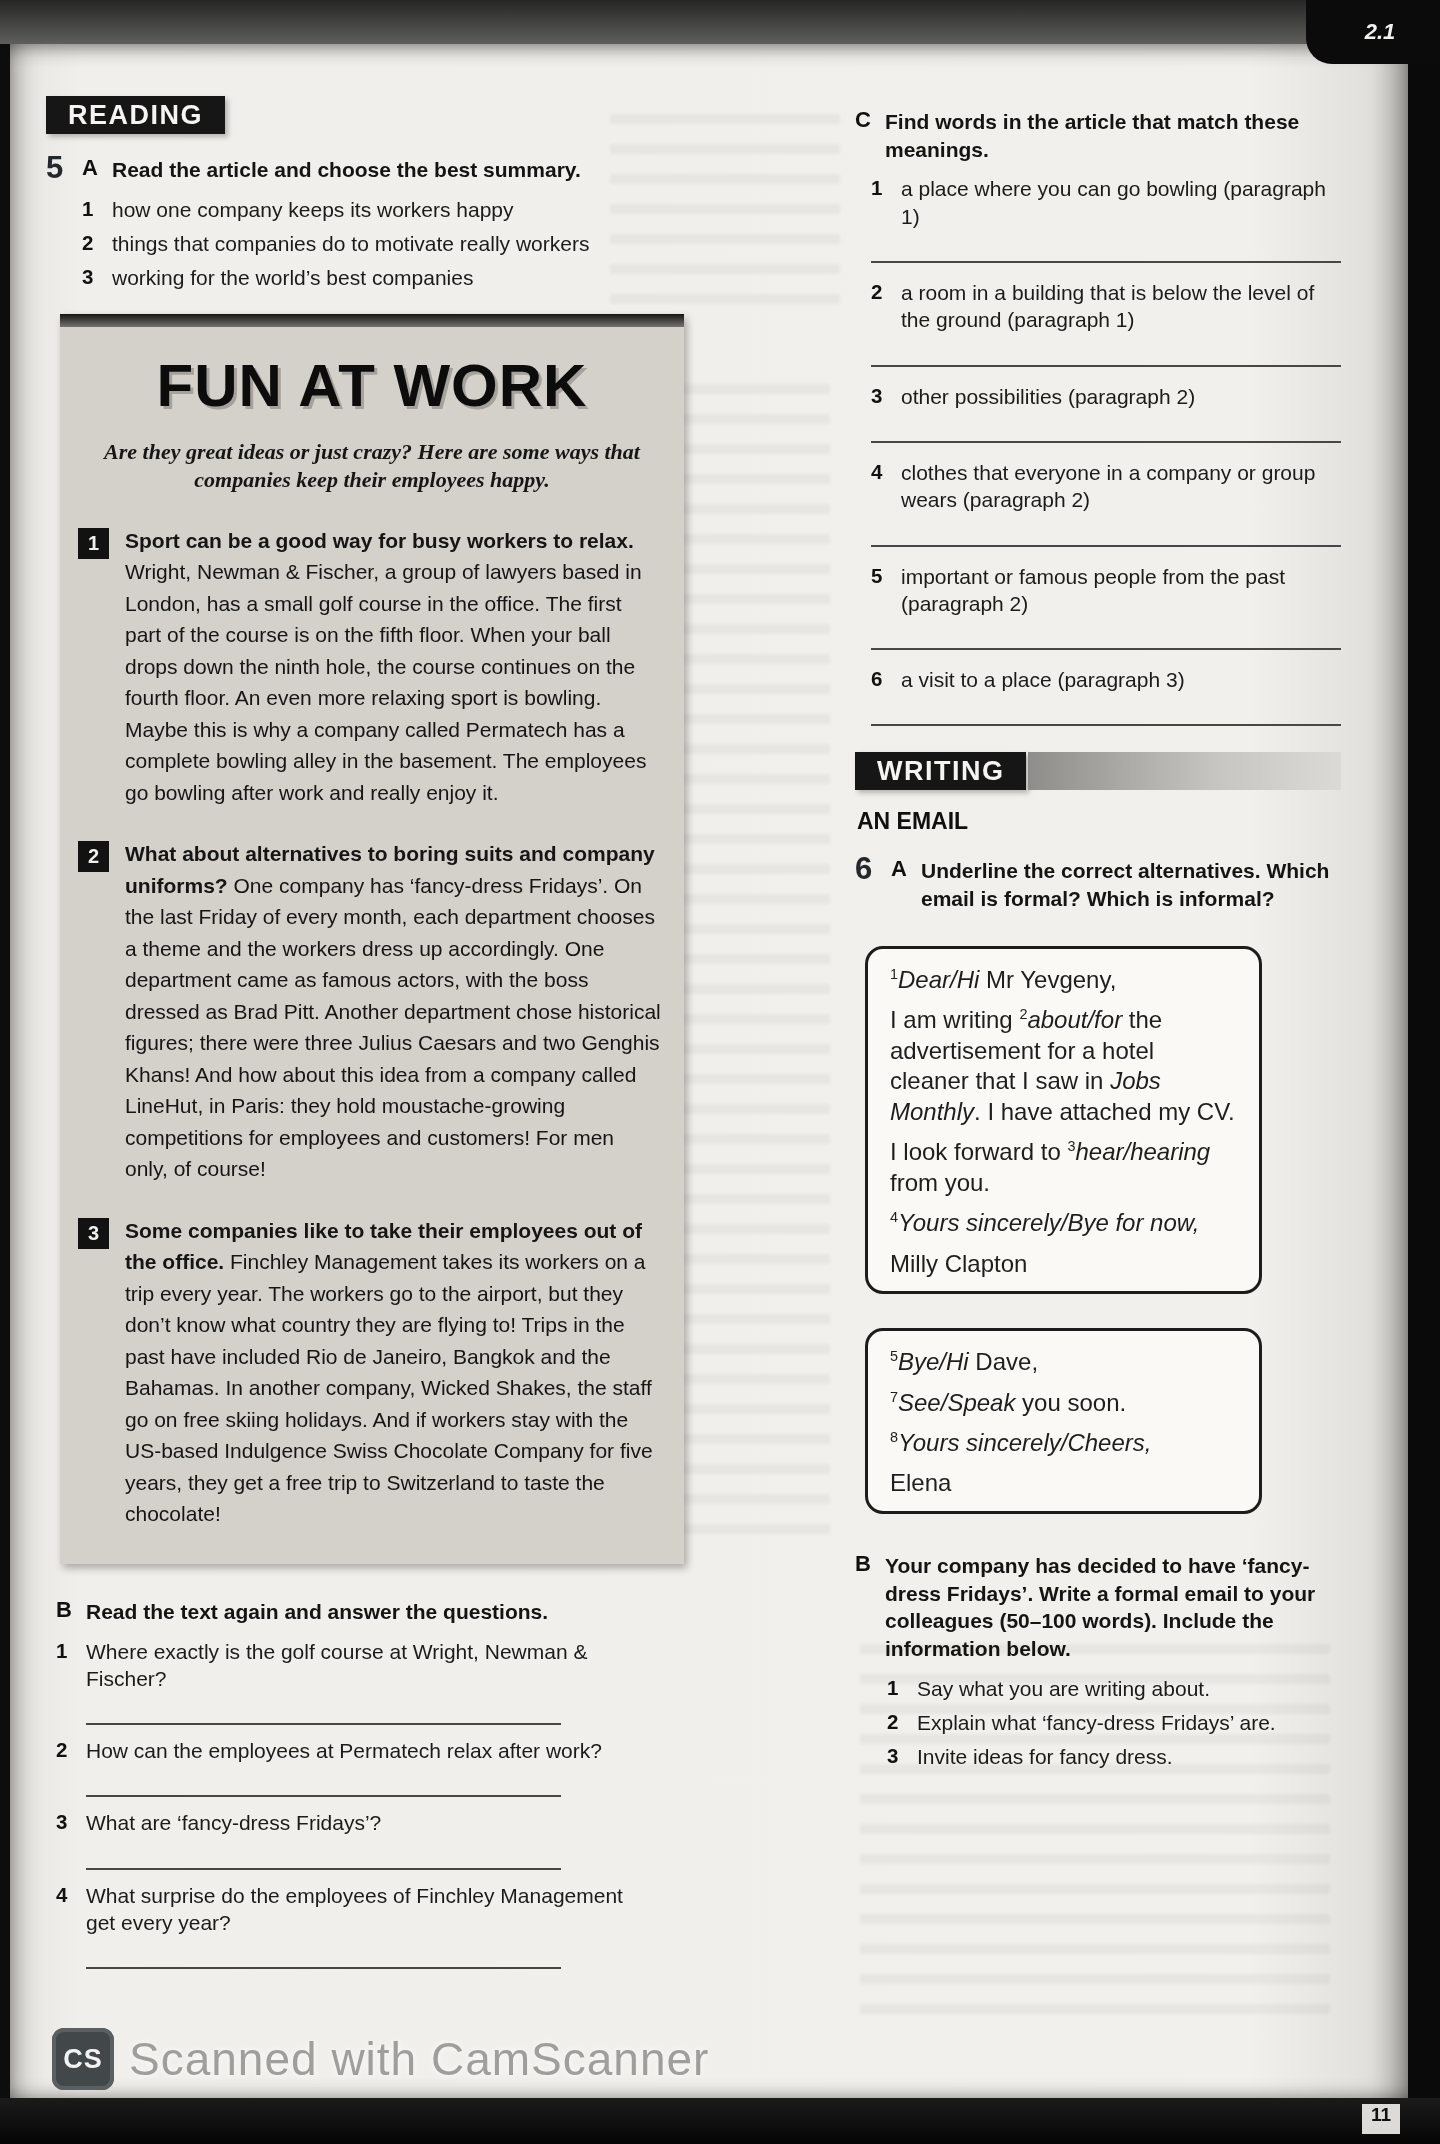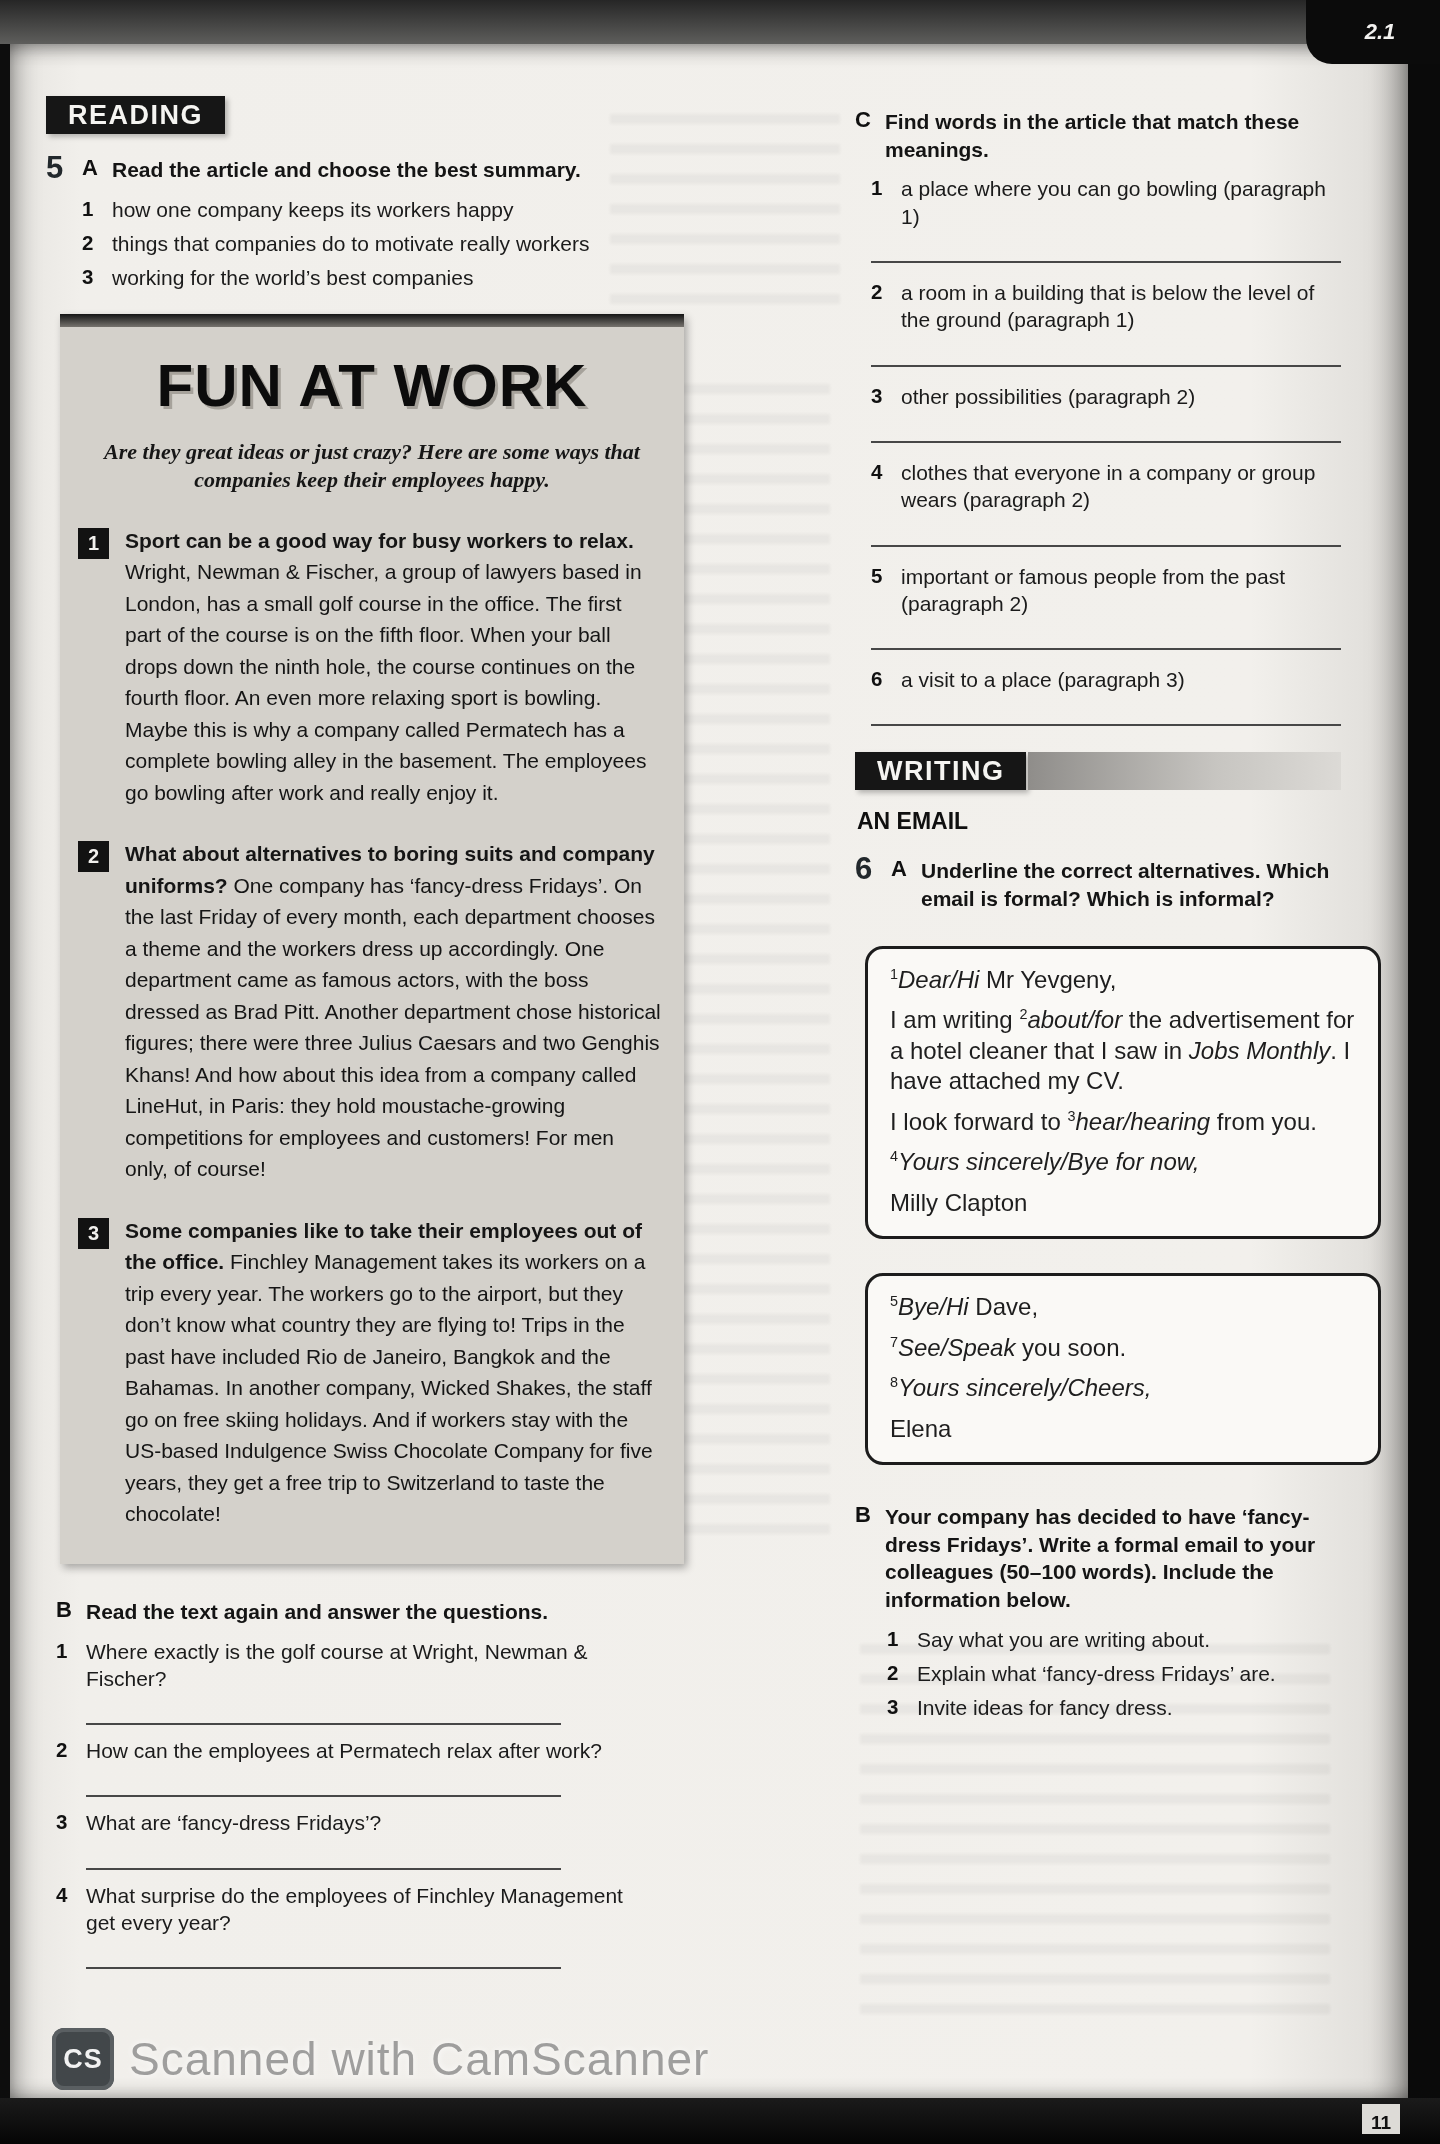--- a/index.html
+++ b/index.html
@@ -74,39 +74,39 @@
   .c-line { margin:2px 0 16px 0; }
 
   .b-section { margin-left:10px; }
   .questions { margin-left:10px; }
 
   
   .c-items { margin-left:16px; margin-bottom:26px; }
   .subtitle { font-size:23px; font-weight:bold; color:#0f0f0f; margin:12px 0 18px 2px; }
 
   .email-box { border:3px solid #1c1c1c; border-radius:18px; background:#faf9f6;
-    width:516px; margin:33px 0 34px 10px; padding:16px 20px 16px 22px; }
+    width:397px; margin:33px 0 34px 10px; padding:16px 20px 10px 22px; }
   .email-par { font-size:24px; line-height:1.27; color:#1e1e1e; margin-bottom:10px; }
   .email-par:last-child { margin-bottom:2px; }
   .eital { font-style:italic; }
   .esup { font-size:60%; vertical-align:super; }
 
   .wb-head { margin-top:6px; }
   .wb-items { margin-left:32px; }
 
   
   .watermark { position:absolute; left:42px; top:1984px; display:flex; align-items:center; gap:15px; z-index:3; }
   .cs-logo { width:62px; height:62px; border-radius:12px; background:#42474a;
     box-shadow:inset 0 0 0 4px #5a5f62; display:flex; align-items:center; justify-content:center; }
   .cs-logo span { color:#f2f2f2; font-weight:bold; font-size:27px; letter-spacing:1px; }
   .wm-text { font-size:46px; color:rgba(105,105,105,.62); letter-spacing:1px;
     text-shadow:0 0 7px rgba(255,255,255,.85); white-space:nowrap; }
 
   .pagenum-box { position:absolute; right:40px; bottom:10px; width:38px; height:30px;
-    background:#dddbd7; display:flex; align-items:flex-end; justify-content:center; z-index:7; }
+    background:#dddbd7; display:flex; align-items:flex-start; justify-content:center; z-index:7; }
   .pagenum-box span { font-size:19px; font-weight:bold; color:#111; }
 </style>
 </head>
 <body>
 
 <div class="canvas">
   <div class="top-band"></div>
   <div class="unit-tab">
     <span>2.1</span>
   </div>

